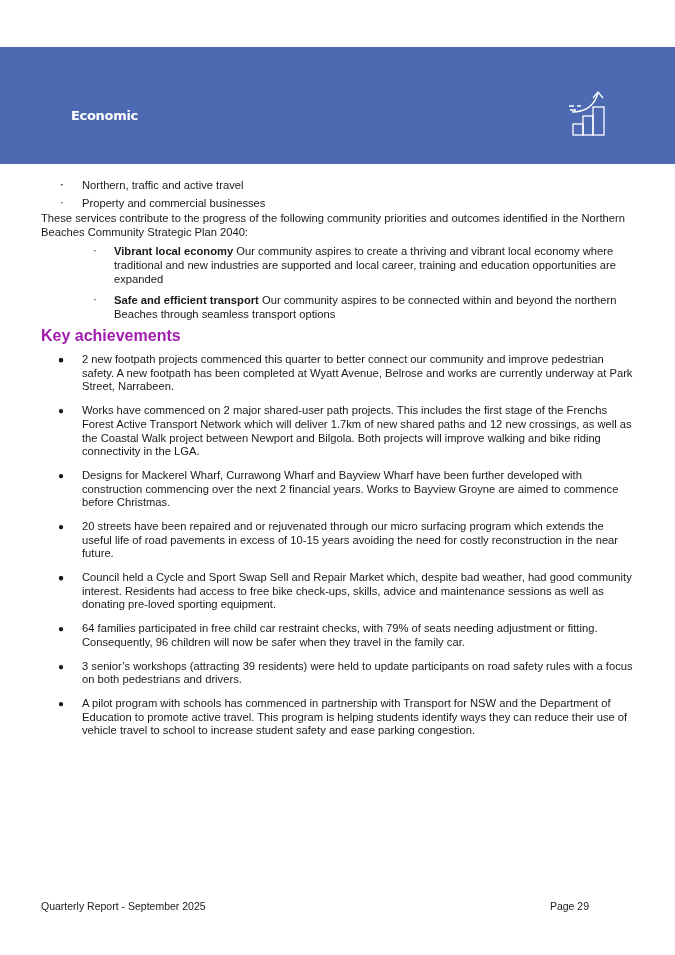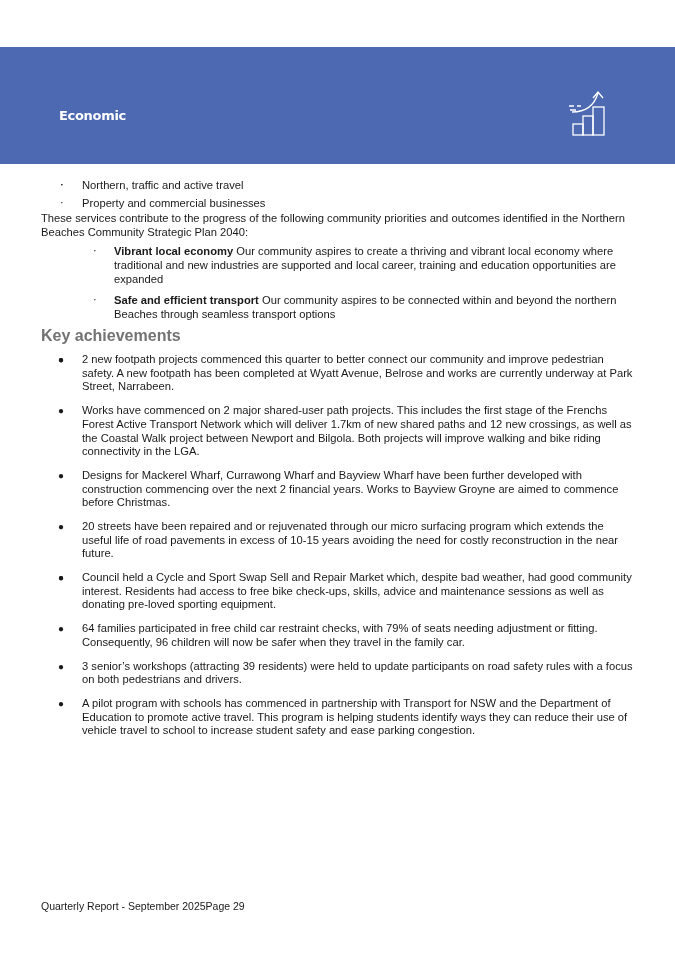--- a/index.html
+++ b/index.html
@@ -1,38 +1,38 @@
 <!DOCTYPE html>
 <html><head>
 <meta charset="utf-8">
 <style>
   html, body { margin: 0; padding: 0; background: #ffffff; }
   body { width: 675px; height: 955px; position: relative; overflow: hidden;
          font-family: "Liberation Sans", sans-serif; color: #1a1a1a; }
   .banner { position: absolute; left: 0; top: 47px; width: 675px; height: 117px;
             background: #4c69b1; }
-  .banner-title { position: absolute; left: 59px; top: 61px; color: #ffffff;
+  .banner-title { position: absolute; left: 71px; top: 61px; color: #ffffff;
                   font-family: "DejaVu Sans", sans-serif; font-weight: bold; font-size: 13px;
                   letter-spacing: -0.3px; }
   .banner-icon { position: absolute; left: 566px; top: 42px; width: 50px; height: 50px; }
   .content { position: absolute; left: 41px; top: 175px; width: 595px; font-size: 11.2px; line-height: 13.6px; }
   p { margin: 0; }
   .intro { margin-bottom: 6px; }
   ul.services { list-style: none; margin: 0; padding: 0; }
   ul.services li { position: relative; padding-left: 41px; margin-bottom: 4px; }
   ul.services li .dot { position: absolute; left: 19px; top: -1px; font-size: 11px; }
   .outcomes { list-style: none; margin: 6px 0 0 0; padding: 0; }
   .outcomes li { position: relative; padding-left: 73px; margin-bottom: 8px; }
   .outcomes li .dot { position: absolute; left: 52px; top: -1px; }
   .outcomes b { font-weight: bold; }
-  h2 { font-size: 16px; font-weight: bold; margin: 8px 0 4px 0; color: #737373; }
+  h2 { font-size: 16px; font-weight: bold; margin: 8px 0 4px 0; color: #a21caf; }
   ul.ach { list-style: none; margin: 0; padding: 0; }
   ul.ach li { position: relative; padding-left: 41px; margin-bottom: 10.3px; }
   ul.ach li .dot { position: absolute; left: 17px; top: 0px; font-size: 10px; }
-  .footer { position: absolute; top: 900px; left: 41px; width: 548px; font-size: 10.5px; display: flex; }
+  .footer { position: absolute; top: 900px; left: 41px; width: 548px; font-size: 10.5px; display: flex; justify-content: space-between; }
 </style>
 </head>
 <body>
 
 <div class="banner">
   <div class="banner-title">Economic</div>
   <svg class="banner-icon" viewBox="0 0 50 50" fill="none" stroke="#ffffff" stroke-width="1.3">
     <rect x="7" y="35" width="10" height="11"></rect>
     <rect x="17" y="27" width="10" height="19"></rect>
     <rect x="27" y="18" width="11" height="28"></rect>

